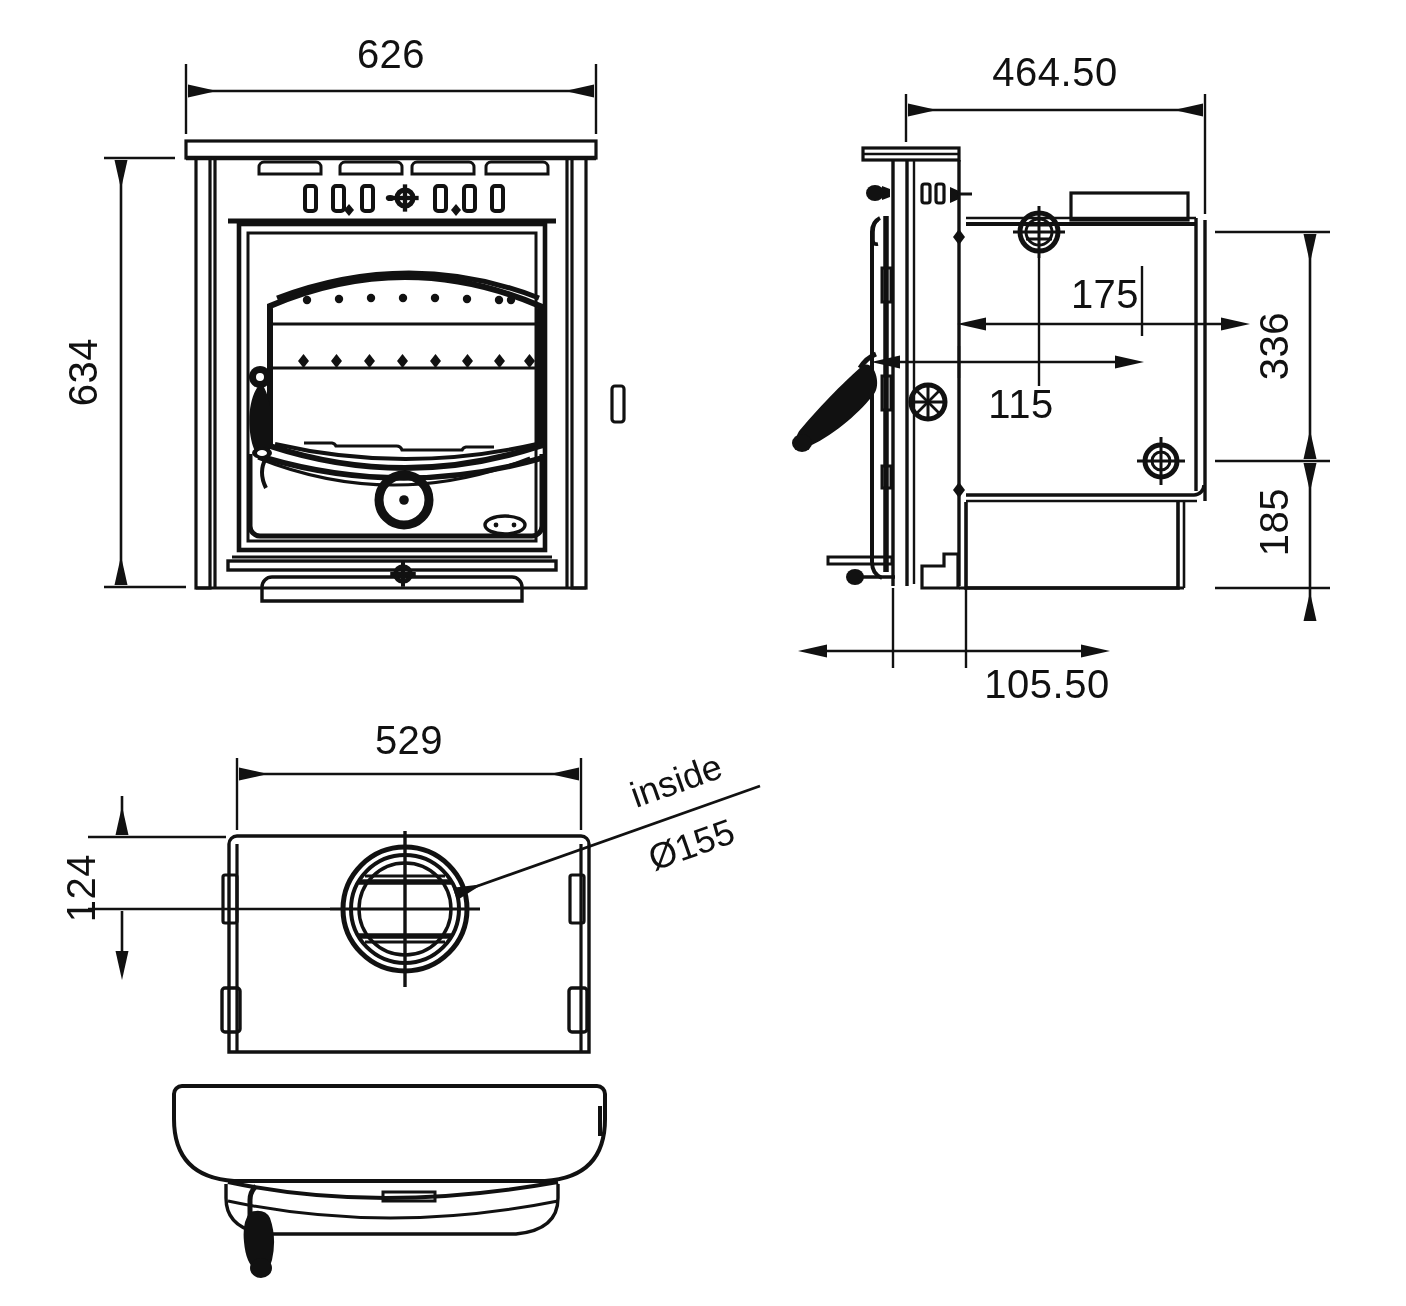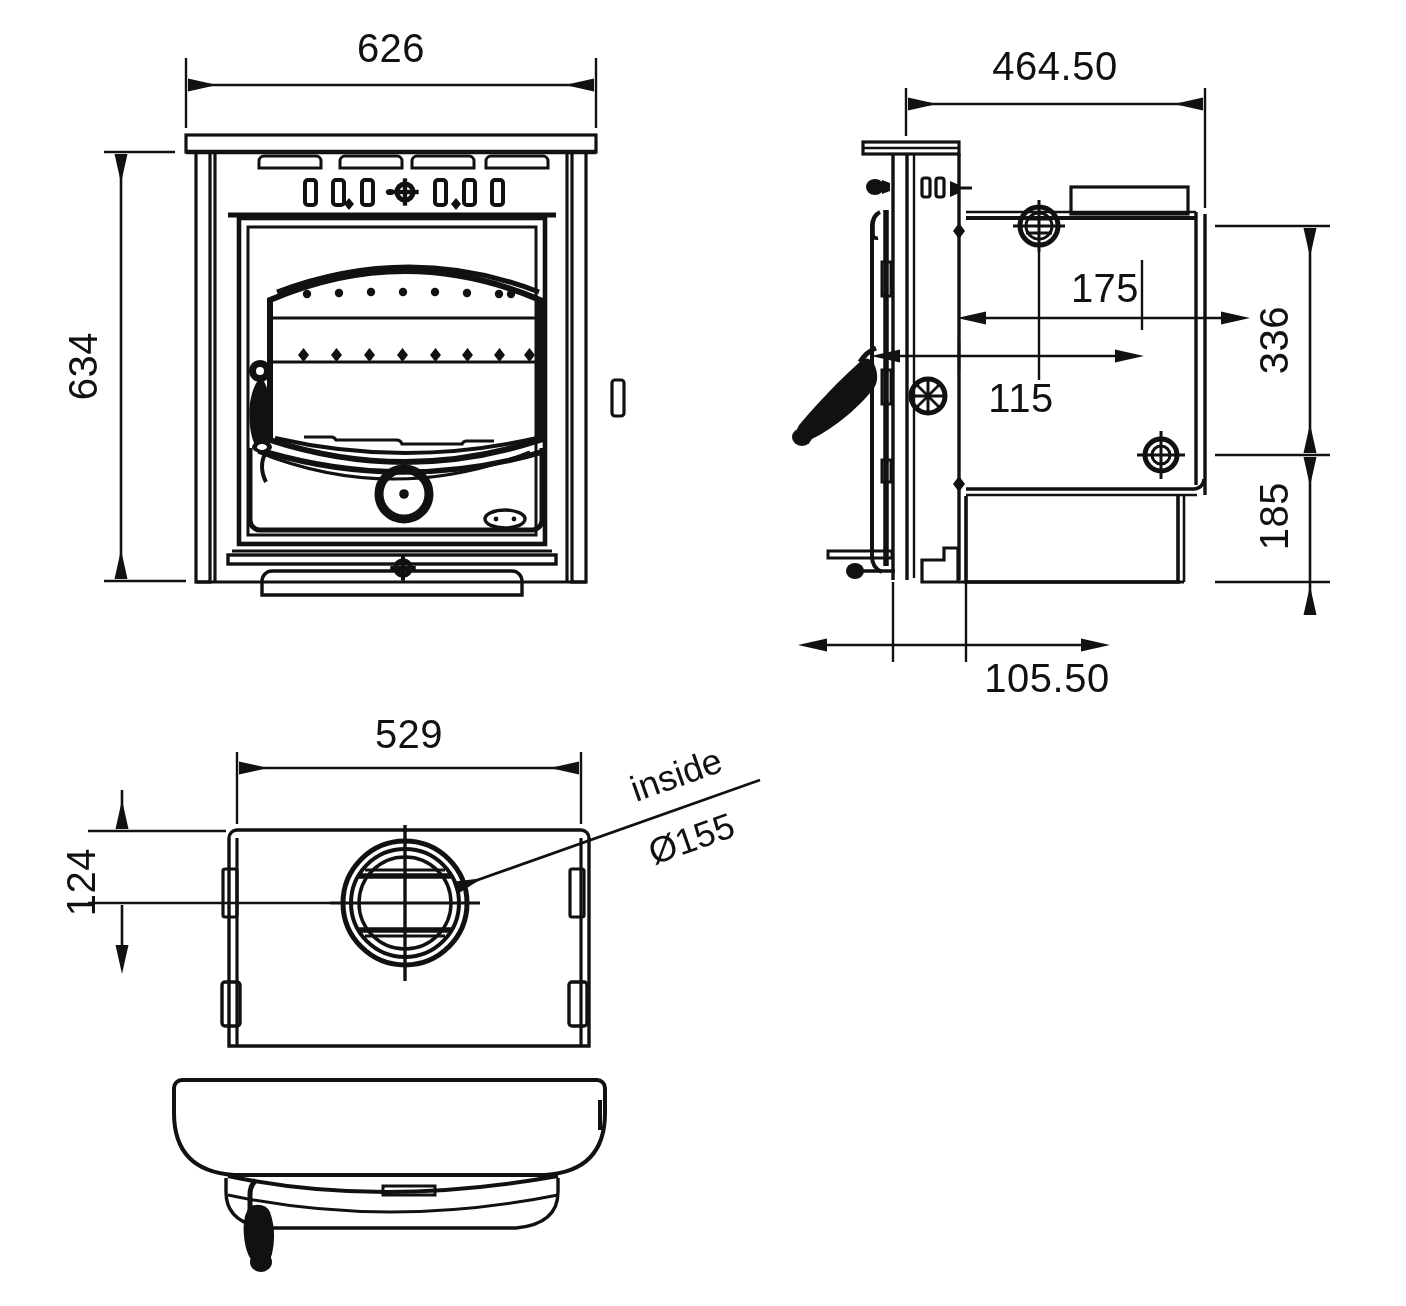--- a/index.html
+++ b/index.html
@@ -9,21 +9,21 @@
   }
   body {
     width: 1406px;
     height: 1306px;
     font-family: "Liberation Sans", sans-serif;
     overflow: hidden;
     position: relative;
   }
   #stage {
     position: absolute;
-    left: 0; top: 0;
+    left: 0; top: 6px;
     width: 1406px;
     height: 1000px;
   }
   svg.drawing {
     position: absolute;
     left: 0; top: 0;
     width: 1406px;
     height: 1306px;
     display: block;
   }

